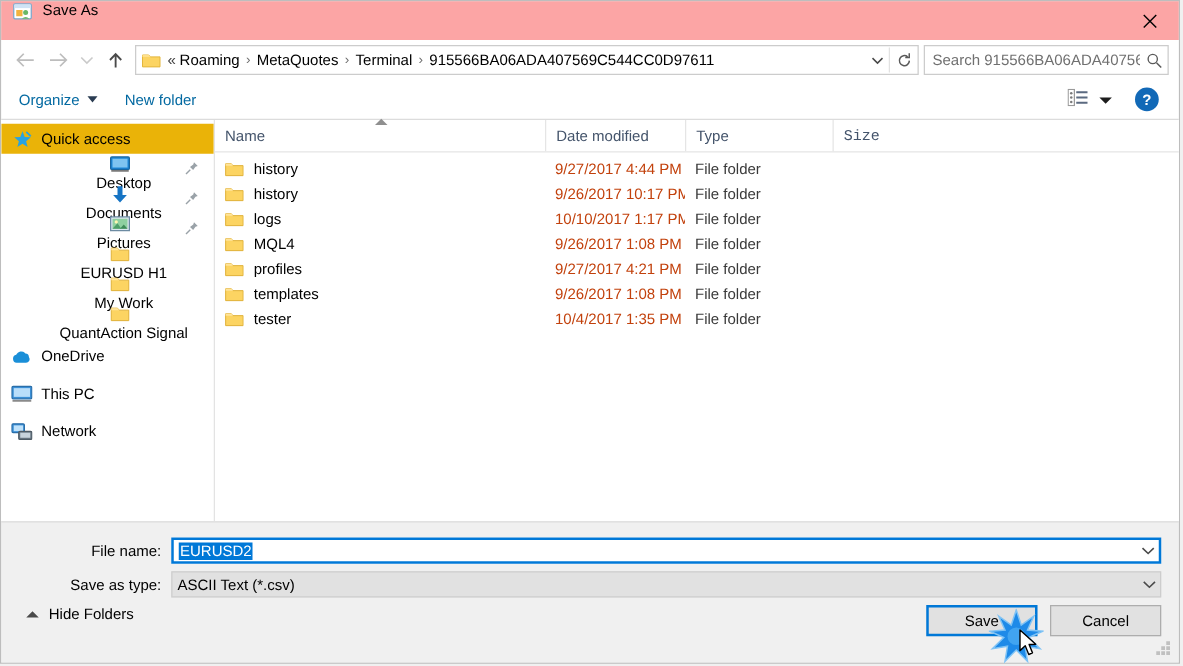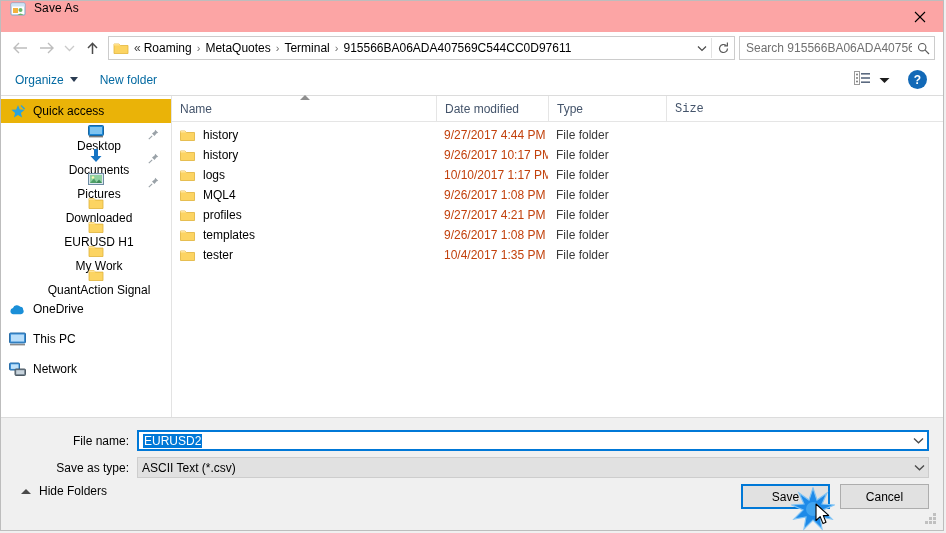--- a/index.html
+++ b/index.html
@@ -576,29 +576,20 @@
               <circle cx="5" cy="5.5" r="1.3" fill="#fff7b0"></circle>
               <path d="M2 11 L6 6.5 L9 11z" fill="#4e9f68"></path>
               <path d="M8 11 L11 7.5 L14 11z" fill="#3f8a59"></path>
             </svg>
           </span>
           <span>Pictures</span>
           <span class="pin"><svg width="11" height="11" viewBox="0 0 11 11">
               <path d="M7.2 0.8 L10.2 3.8 L8.4 4.4 L6.5 7 L4 4.5 L6.6 2.6z" fill="#9aa2a8"></path>
               <line x1="4.2" y1="6.8" x2="0.8" y2="10.2" stroke="#9aa2a8" stroke-width="1.1"></line>
             </svg></span>
-        </div>
-        <div class="nav-item indent">
-          <span class="nav-icon">
-            <svg width="16" height="14" viewBox="0 0 16 14">
-              <path d="M1 2.5 h5 l1.3 1.6 H15 v8.4 H1z" fill="#fcd462" stroke="#e0b23a" stroke-width=".8"></path>
-              <path d="M1 2.5 h5 l1.3 1.6 H1z" fill="#ffe49b"></path>
-            </svg>
-          </span>
-          <span>Downloaded</span>
         </div>
         <div class="nav-item indent">
           <span class="nav-icon">
             <svg width="16" height="14" viewBox="0 0 16 14">
               <path d="M1 2.5 h5 l1.3 1.6 H15 v8.4 H1z" fill="#fcd462" stroke="#e0b23a" stroke-width=".8"></path>
               <path d="M1 2.5 h5 l1.3 1.6 H1z" fill="#ffe49b"></path>
             </svg>
           </span>
           <span>EURUSD H1</span>
         </div>

